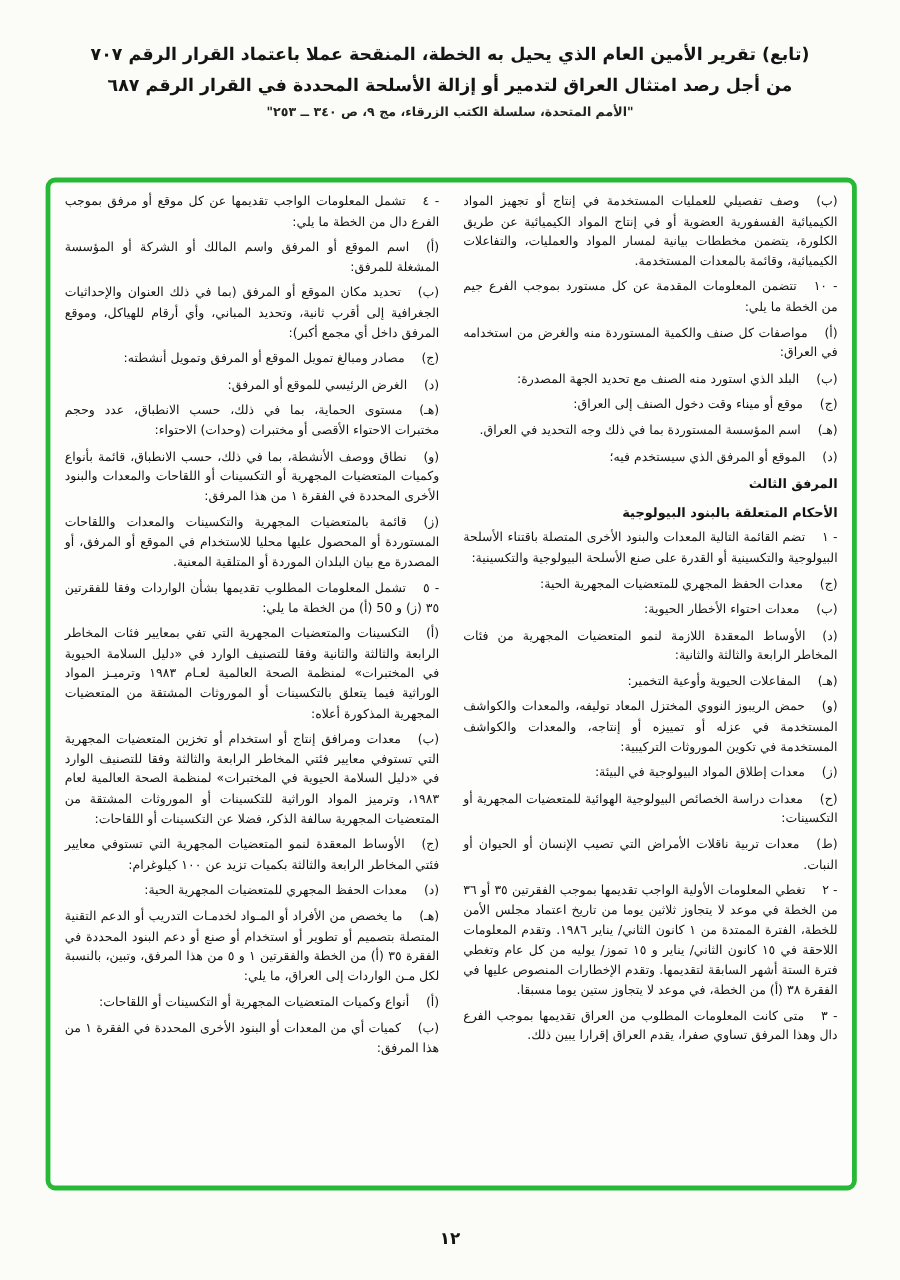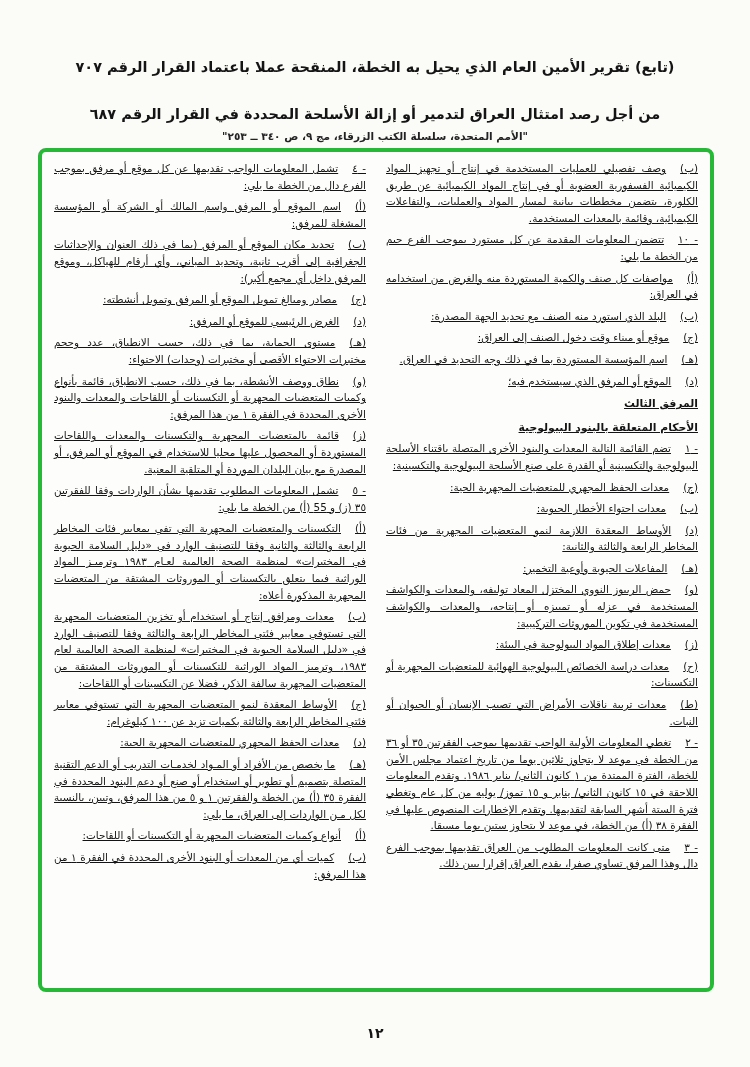--- a/index.html
+++ b/index.html
@@ -10,36 +10,36 @@
     color:#141414;
     position:relative;
     overflow:hidden;
   }
   .page { position:absolute; inset:0; }
 
   .doc-header {
     position:absolute; top:33px; left:20px; right:20px;
     text-align:center; direction:rtl;
   }
-  .h-line { font-weight:bold; font-size:14.5px; line-height:26px;margin-top:21px; }
+  .h-line { font-weight:bold; font-size:14.5px; line-height:26px; }
   .h-source { font-weight:bold; font-size:10.5px; margin-top:3px; color:#222; }
 
   .frame {
     position:absolute; top:148px; left:38px; width:676px; height:844px;
     border:4px solid #27b837; border-radius:8px;
     background:#fdfdfb; overflow:hidden;
   }
   .cols {
     position:absolute; top:8px; bottom:8px; left:12px; right:12px;
     direction:rtl; display:flex; gap:20px;
   }
   .col {
     flex:1 1 0; min-width:0;
     text-align:justify; text-justify:inter-word;
-    font-size:10.4px; line-height:16.6px;text-decoration:underline;
+    font-size:10.4px; line-height:16.6px;
   }
   .para { margin-bottom:5px; }
   .para .lbl { padding-left:14px; white-space:nowrap; }
   .heading { font-weight:bold; font-size:10.8px; margin:7px 0 4px; }
 
   .pagenum {
     position:absolute; bottom:26px; left:0; right:0;
     text-align:center; font-weight:bold; font-size:14px;
   }
 </style>
@@ -80,21 +80,21 @@
         </div>
       <div class="col">
           <div class="para"><span class="lbl">- ٤</span><span>تشمل المعلومات الواجب تقديمها عن كل موقع أو مرفق بموجب الفرع دال من الخطة ما يلي:</span></div>
           <div class="para"><span class="lbl">(أ)</span><span>اسم الموقع أو المرفق واسم المالك أو الشركة أو المؤسسة المشغلة للمرفق:</span></div>
           <div class="para"><span class="lbl">(ب)</span><span>تحديد مكان الموقع أو المرفق (بما في ذلك العنوان والإحداثيات الجغرافية إلى أقرب ثانية، وتحديد المباني، وأي أرقام للهياكل، وموقع المرفق داخل أي مجمع أكبر):</span></div>
           <div class="para"><span class="lbl">(ج)</span><span>مصادر ومبالغ تمويل الموقع أو المرفق وتمويل أنشطته:</span></div>
           <div class="para"><span class="lbl">(د)</span><span>الغرض الرئيسي للموقع أو المرفق:</span></div>
           <div class="para"><span class="lbl">(هـ)</span><span>مستوى الحماية، بما في ذلك، حسب الانطباق، عدد وحجم مختبرات الاحتواء الأقصى أو مختبرات (وحدات) الاحتواء:</span></div>
           <div class="para"><span class="lbl">(و)</span><span>نطاق ووصف الأنشطة، بما في ذلك، حسب الانطباق، قائمة بأنواع وكميات المتعضيات المجهرية أو التكسينات أو اللقاحات والمعدات والبنود الأخرى المحددة في الفقرة ١ من هذا المرفق:</span></div>
           <div class="para"><span class="lbl">(ز)</span><span>قائمة بالمتعضيات المجهرية والتكسينات والمعدات واللقاحات المستوردة أو المحصول عليها محليا للاستخدام في الموقع أو المرفق، أو المصدرة مع بيان البلدان الموردة أو المتلقية المعنية.</span></div>
-          <div class="para"><span class="lbl">- ٥</span><span>تشمل المعلومات المطلوب تقديمها بشأن الواردات وفقا للفقرتين ٣٥ (ز) و 55 (أ) من الخطة ما يلي:</span></div>
+          <div class="para"><span class="lbl">- ٥</span><span>تشمل المعلومات المطلوب تقديمها بشأن الواردات وفقا للفقرتين ٣٥ (ز) و 50 (أ) من الخطة ما يلي:</span></div>
           <div class="para"><span class="lbl">(أ)</span><span>التكسينات والمتعضيات المجهرية التي تفي بمعايير فئات المخاطر الرابعة والثالثة والثانية وفقا للتصنيف الوارد في «دليل السلامة الحيوية في المختبرات» لمنظمة الصحة العالمية لعـام ١٩٨٣ وترميـز المواد الوراثية فيما يتعلق بالتكسينات أو الموروثات المشتقة من المتعضيات المجهرية المذكورة أعلاه:</span></div>
           <div class="para"><span class="lbl">(ب)</span><span>معدات ومرافق إنتاج أو استخدام أو تخزين المتعضيات المجهرية التي تستوفي معايير فئتي المخاطر الرابعة والثالثة وفقا للتصنيف الوارد في «دليل السلامة الحيوية في المختبرات» لمنظمة الصحة العالمية لعام ١٩٨٣، وترميز المواد الوراثية للتكسينات أو الموروثات المشتقة من المتعضيات المجهرية سالفة الذكر، فضلا عن التكسينات أو اللقاحات:</span></div>
           <div class="para"><span class="lbl">(ج)</span><span>الأوساط المعقدة لنمو المتعضيات المجهرية التي تستوفي معايير فئتي المخاطر الرابعة والثالثة بكميات تزيد عن ١٠٠ كيلوغرام:</span></div>
           <div class="para"><span class="lbl">(د)</span><span>معدات الحفظ المجهري للمتعضيات المجهرية الحية:</span></div>
           <div class="para"><span class="lbl">(هـ)</span><span>ما يخصص من الأفراد أو المـواد لخدمـات التدريب أو الدعم التقنية المتصلة بتصميم أو تطوير أو استخدام أو صنع أو دعم البنود المحددة في الفقرة ٣٥ (أ) من الخطة والفقرتين ١ و ٥ من هذا المرفق، وتبين، بالنسبة لكل مـن الواردات إلى العراق، ما يلي:</span></div>
           <div class="para"><span class="lbl">(أ)</span><span>أنواع وكميات المتعضيات المجهرية أو التكسينات أو اللقاحات:</span></div>
           <div class="para"><span class="lbl">(ب)</span><span>كميات أي من المعدات أو البنود الأخرى المحددة في الفقرة ١ من هذا المرفق:</span></div>
         </div>
     </div>
   </div>

